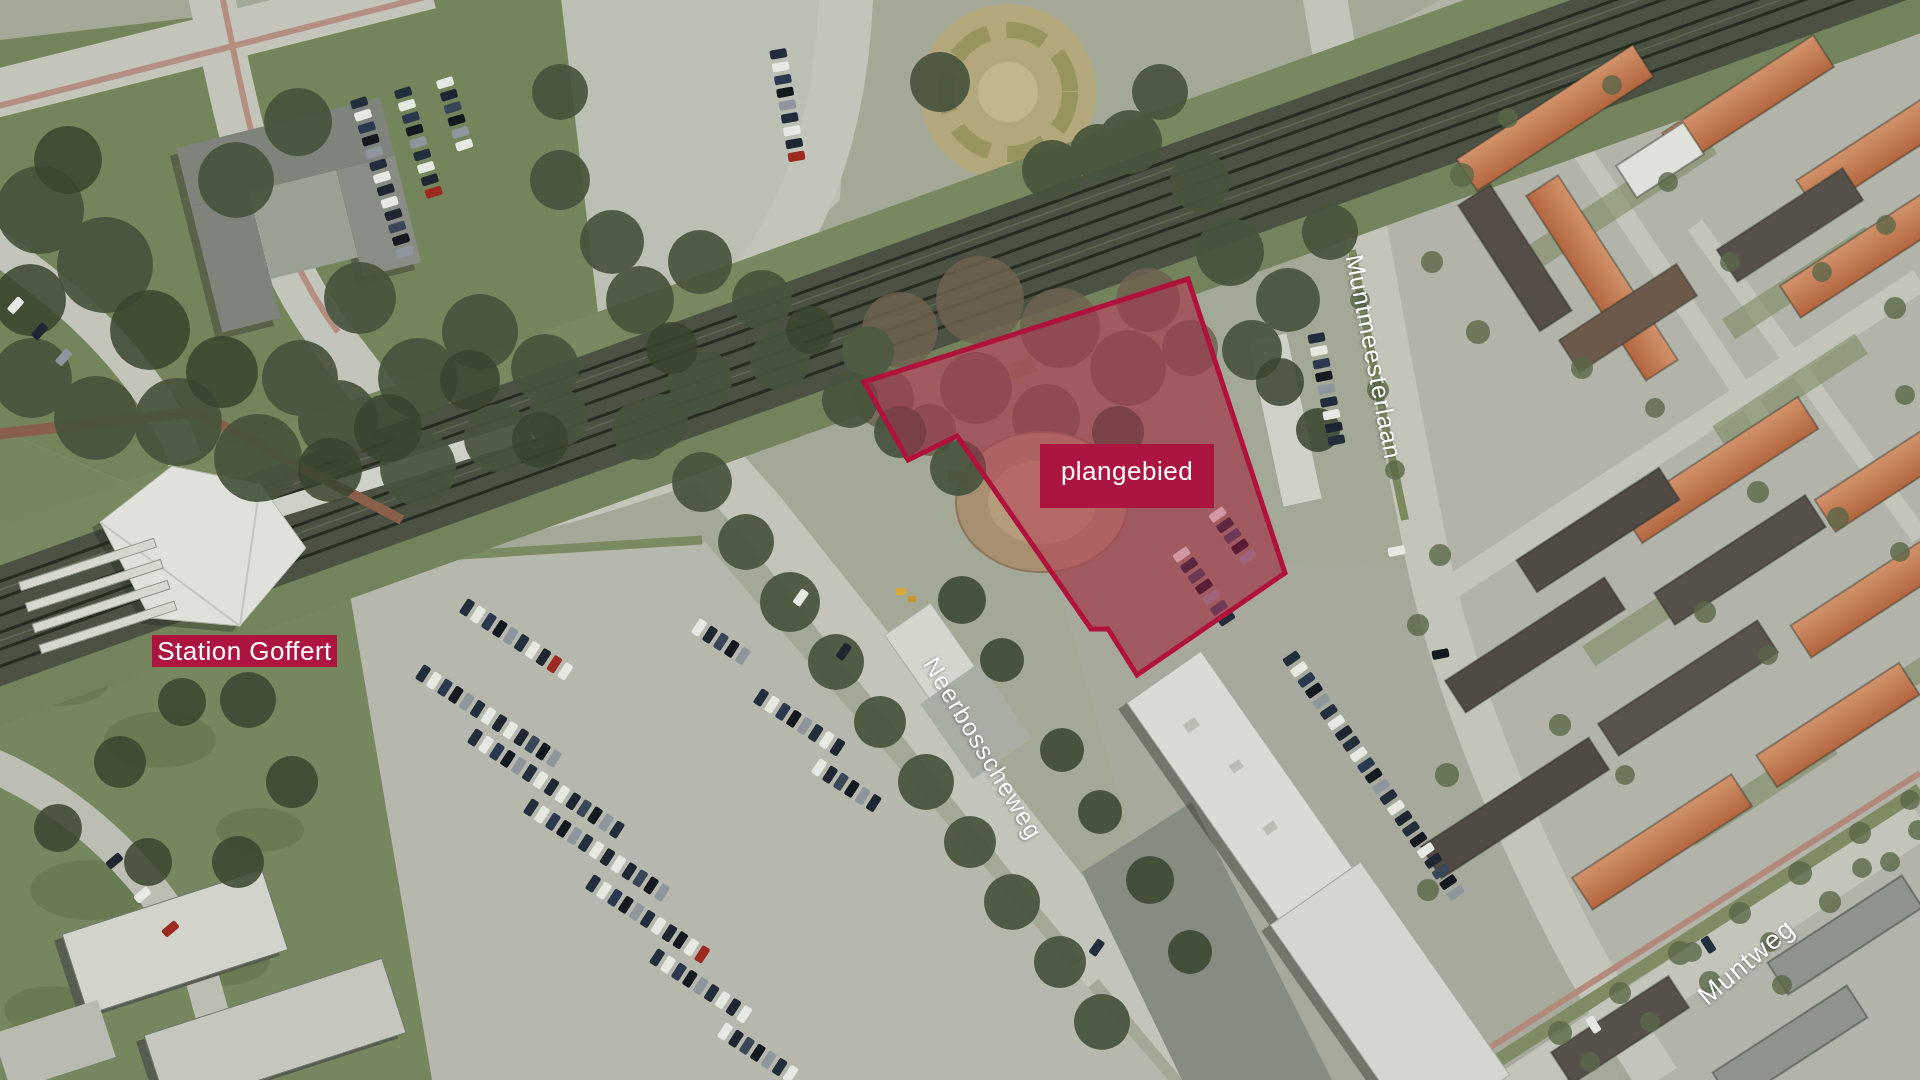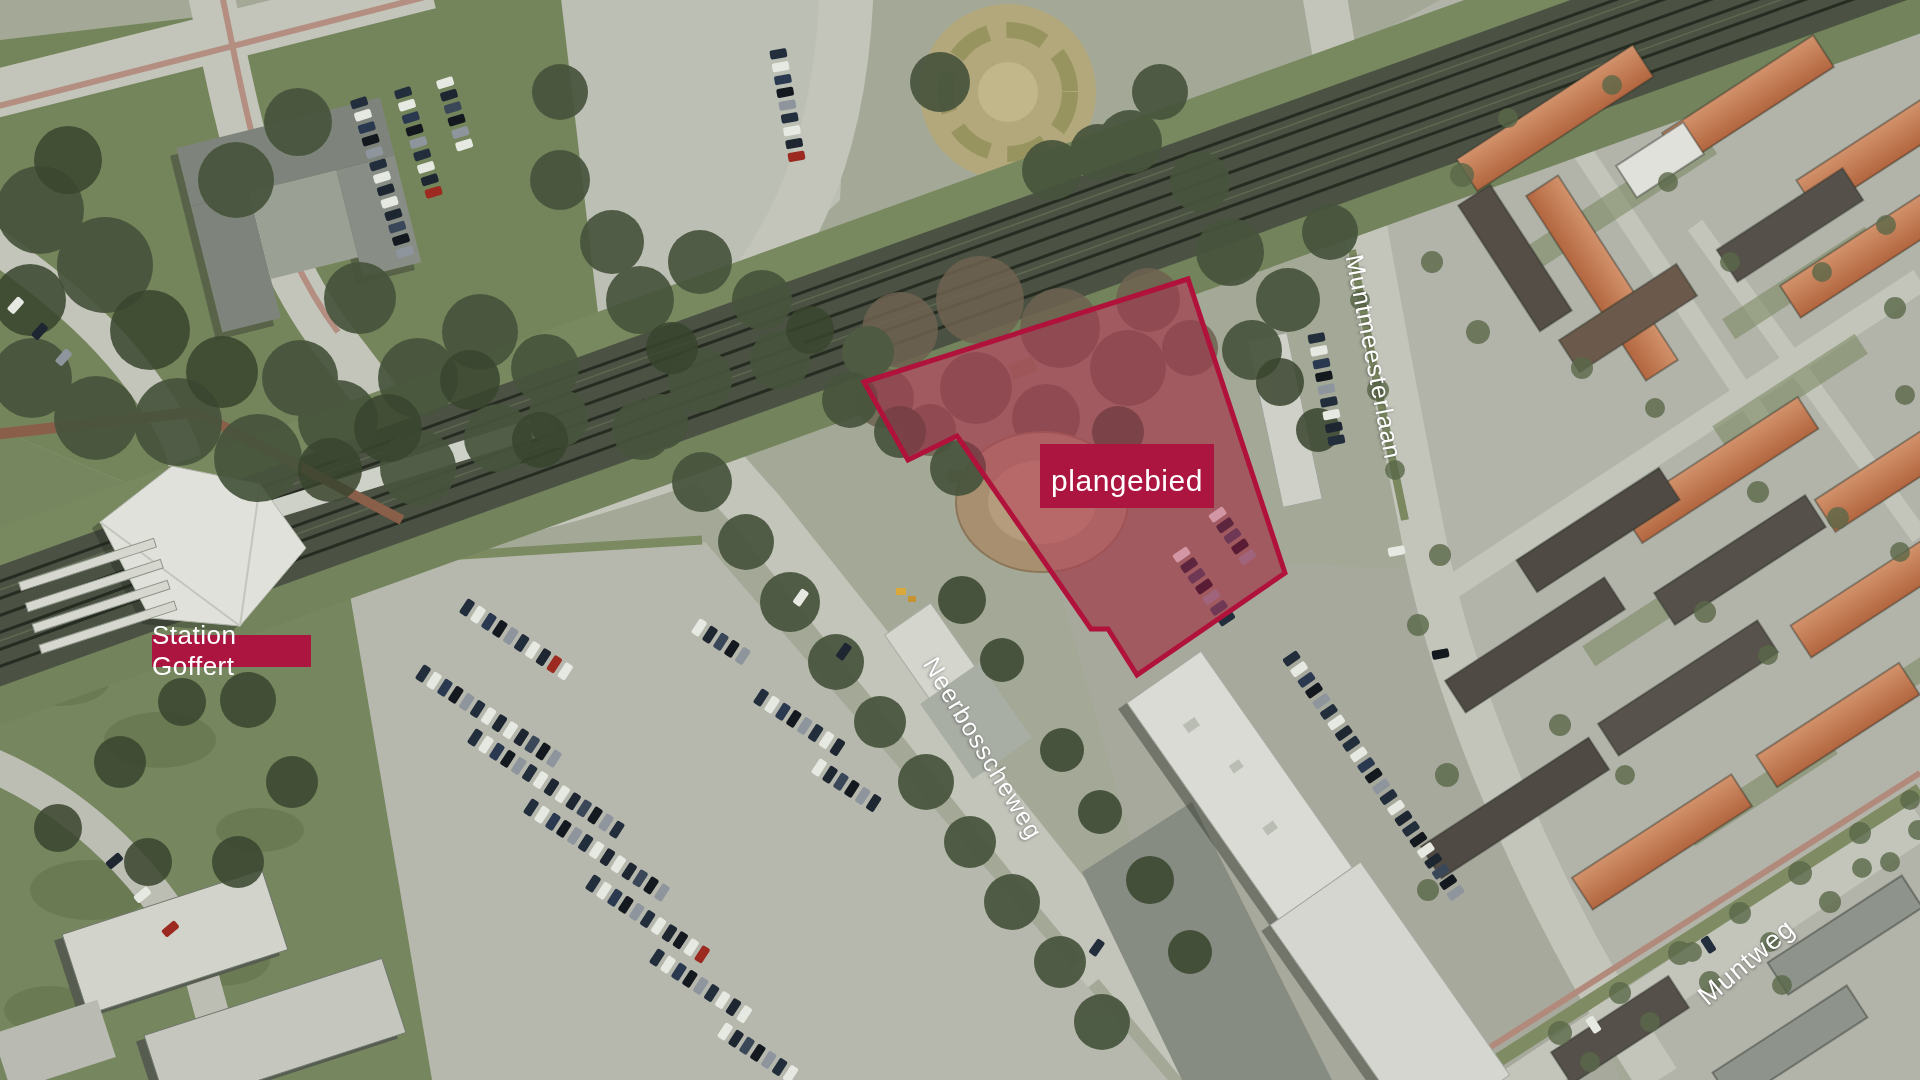--- a/index.html
+++ b/index.html
@@ -2,22 +2,22 @@
 <html><head>
 <meta charset="utf-8">
 <style>
   html,body{margin:0;padding:0;background:#222;}
   #stage{position:relative;width:1920px;height:1080px;overflow:hidden;
          font-family:"Liberation Sans",sans-serif;background:#a4a997;}
   #scene{position:absolute;left:0;top:0;}
   .boxlabel{position:absolute;background:#ac1540;color:#fff;
             display:flex;justify-content:center;box-sizing:border-box;}
   #plan-label{left:1040px;top:444px;width:174px;height:64px;
-              font-size:30px;align-items:flex-start;padding-top:20px;letter-spacing:.5px;}
-  #station-label{left:152px;top:635px;width:159px;height:32px;
+              font-size:26px;align-items:flex-start;padding-top:12px;letter-spacing:.5px;}
+  #station-label{left:152px;top:635px;width:185px;height:32px;
                  font-size:26px;align-items:center;letter-spacing:.5px;}
   .streetlabel{position:absolute;color:#fff;white-space:nowrap;
                text-shadow:0 1px 3px rgba(30,30,30,.55);letter-spacing:1px;
                transform-origin:0 0;}
   #lbl-muntmeesterlaan{left:1368px;top:252px;font-size:25px;transform:rotate(79deg);}
   #lbl-neerbosscheweg{left:942px;top:652px;font-size:25px;transform:rotate(59deg);}
   #lbl-muntweg{left:1692px;top:988px;font-size:27px;transform:rotate(-40deg);}
 </style>
 </head>
 <body>

